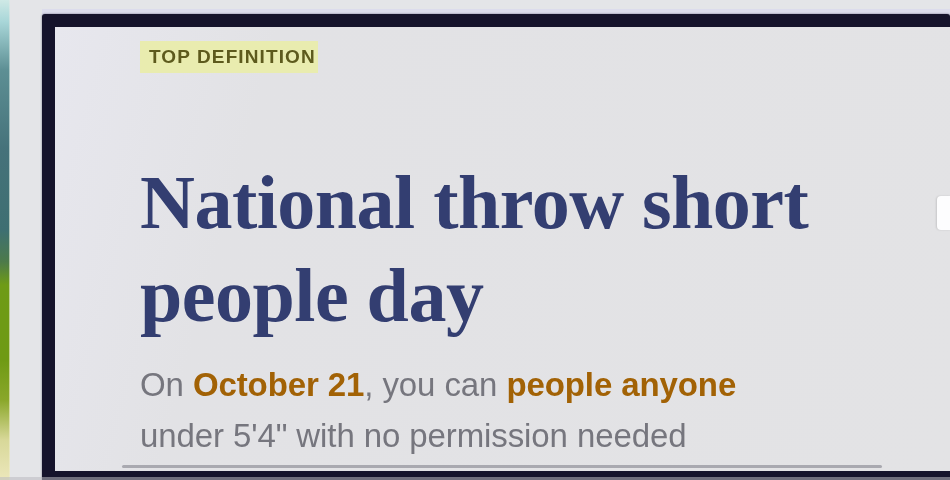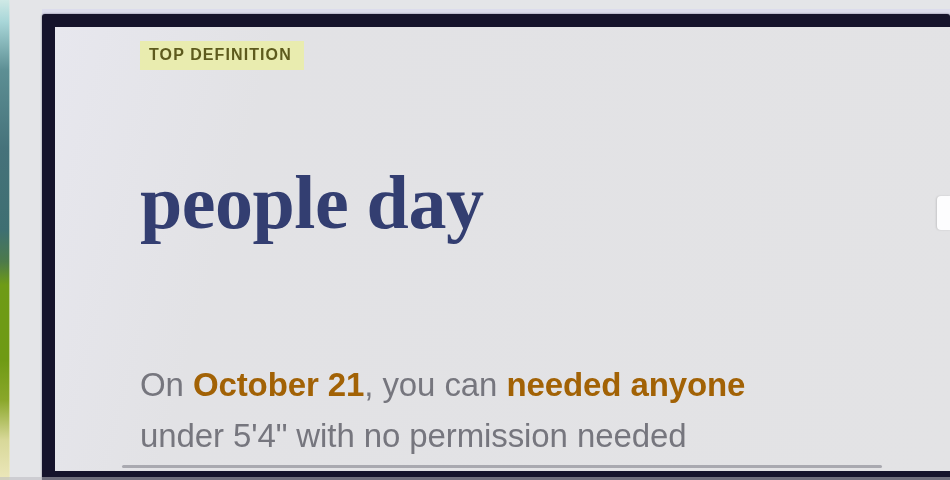--- a/index.html
+++ b/index.html
@@ -125,23 +125,23 @@
     left: 85px;
     top: 14px;
   }
 
   .eyebrow {
     display: inline-block;
     background: #e9ecb0;
     color: #5d5a1e;
     font-family: "Liberation Sans", sans-serif;
     font-weight: bold;
-    font-size: 16px;
+    font-size: 19px;
     letter-spacing: 1.1px;
-    padding: 6px 12px 7px 9px;
+    padding: 6px 2px 7px 9px;
     line-height: 1;
   }
 
   
   .headline {
     position: absolute;
     left: 85px;
     top: 78px;
     width: 920px;
     font-family: "Liberation Serif", "DejaVu Serif", serif;
@@ -230,25 +230,26 @@
   <div class="card">
     <div class="card-inner-tint"></div>
 
     <div class="card-content">
 
       <div class="eyebrow-wrap">
         <span class="eyebrow">TOP DEFINITION</span>
       </div>
 
       <h1 class="headline">
+        <span class="line1">National throw short</span>
         <span class="line2">people day</span>
       </h1>
 
       <div class="definition">
-        <span class="line"><span>On </span><b>October 21</b><span>, you can </span><b>needed anyone</b></span>
+        <span class="line"><span>On </span><b>October 21</b><span>, you can </span><b>people anyone</b></span>
         <span class="line">under 5'4" with no permission needed</span>
       </div>
 
       <div class="divider"></div>
     </div>
   </div>
 
   <div class="edge-chip"></div>
   <div class="capture-bottom-line"></div>
 </div>

